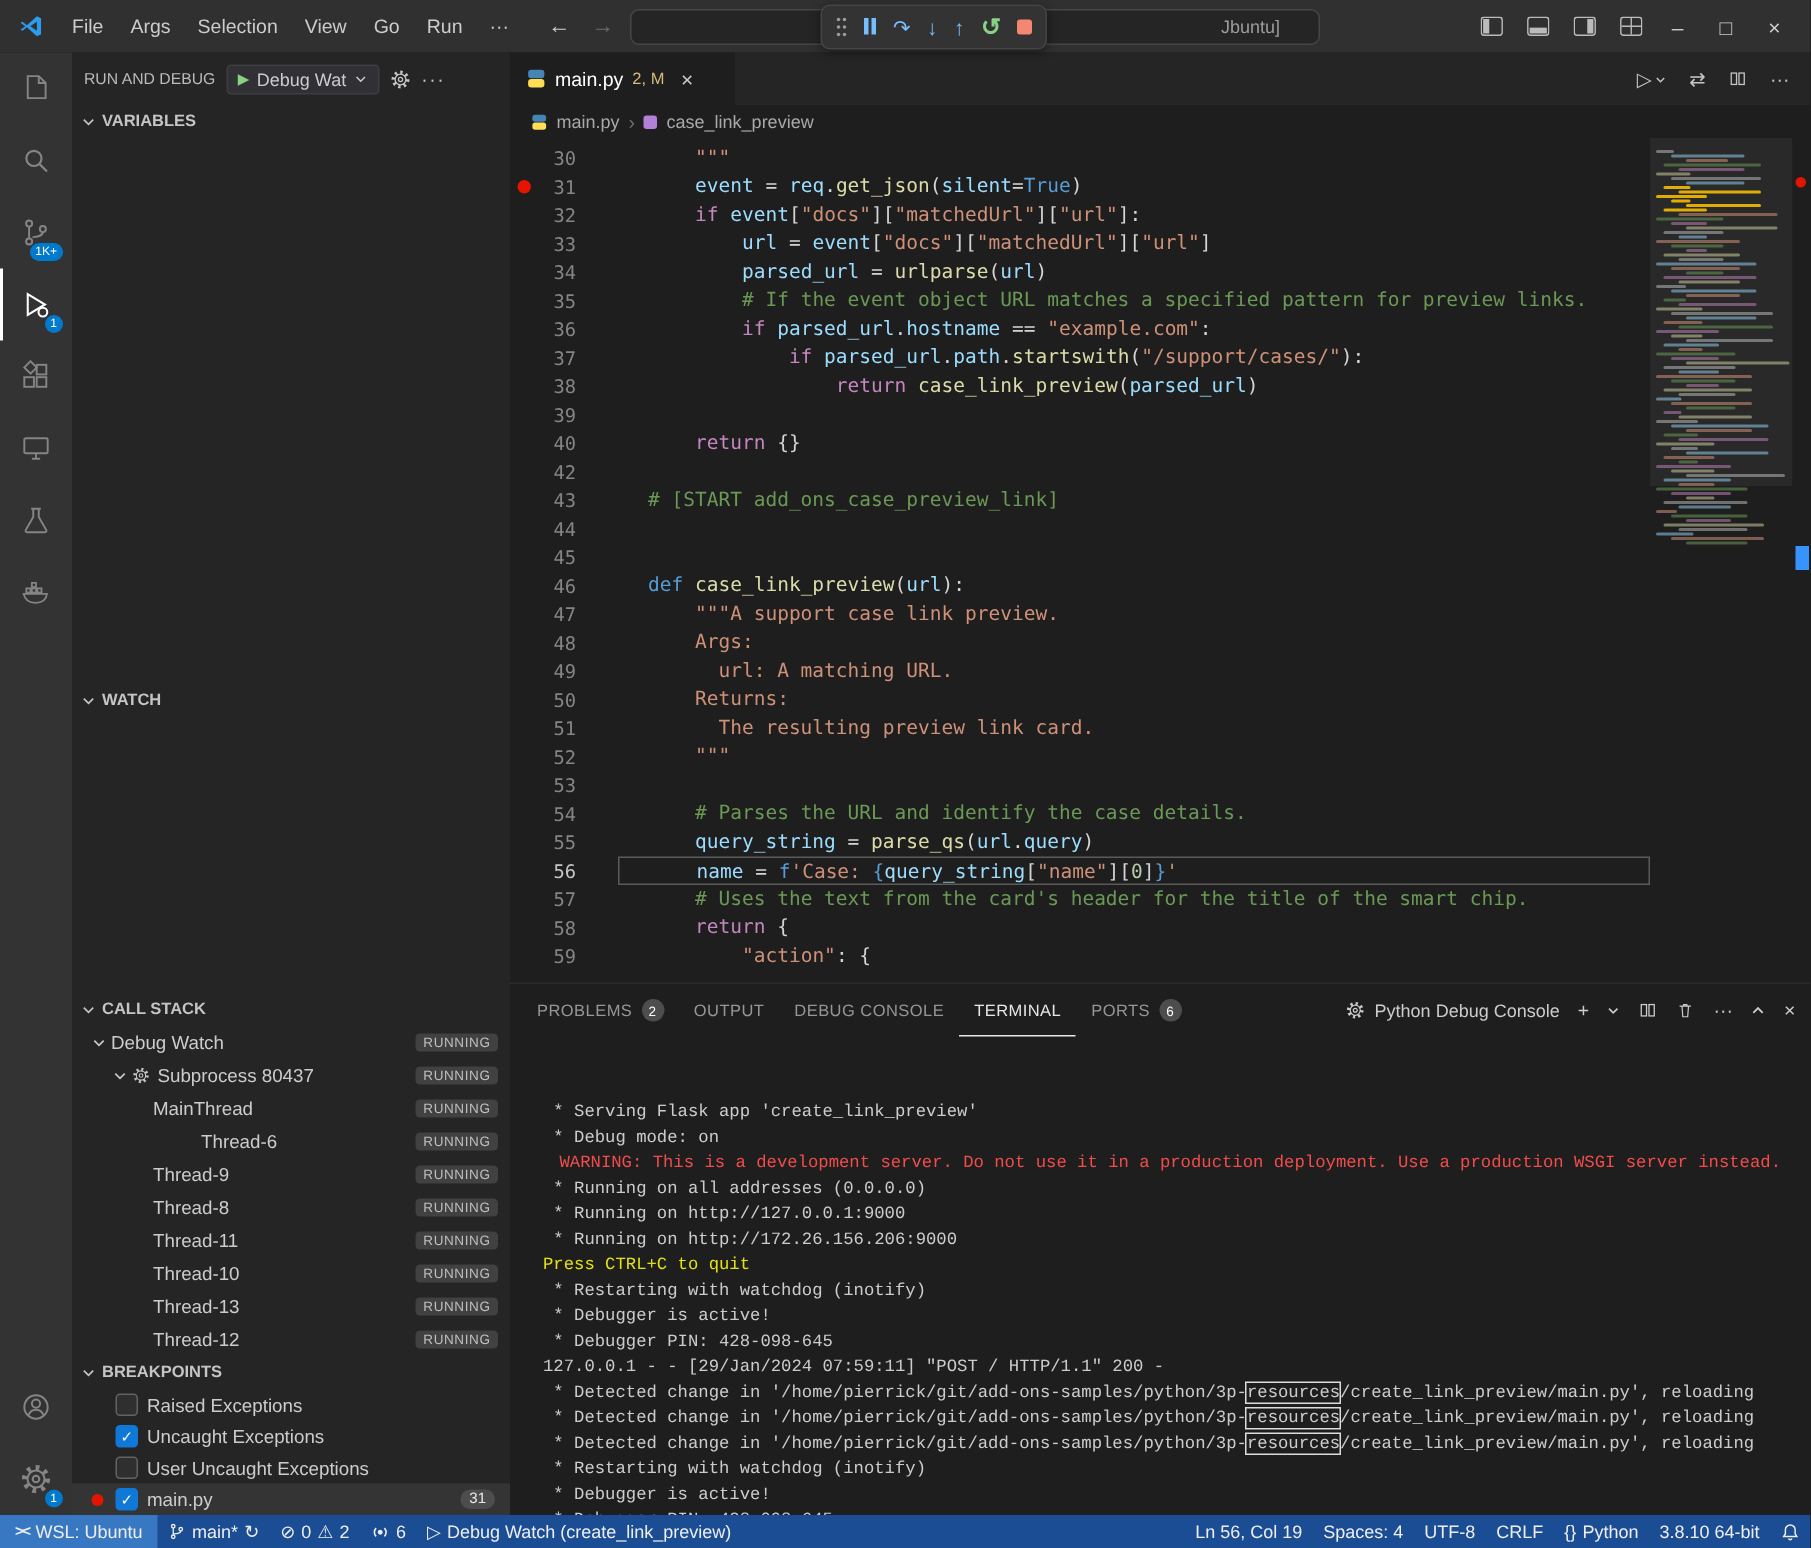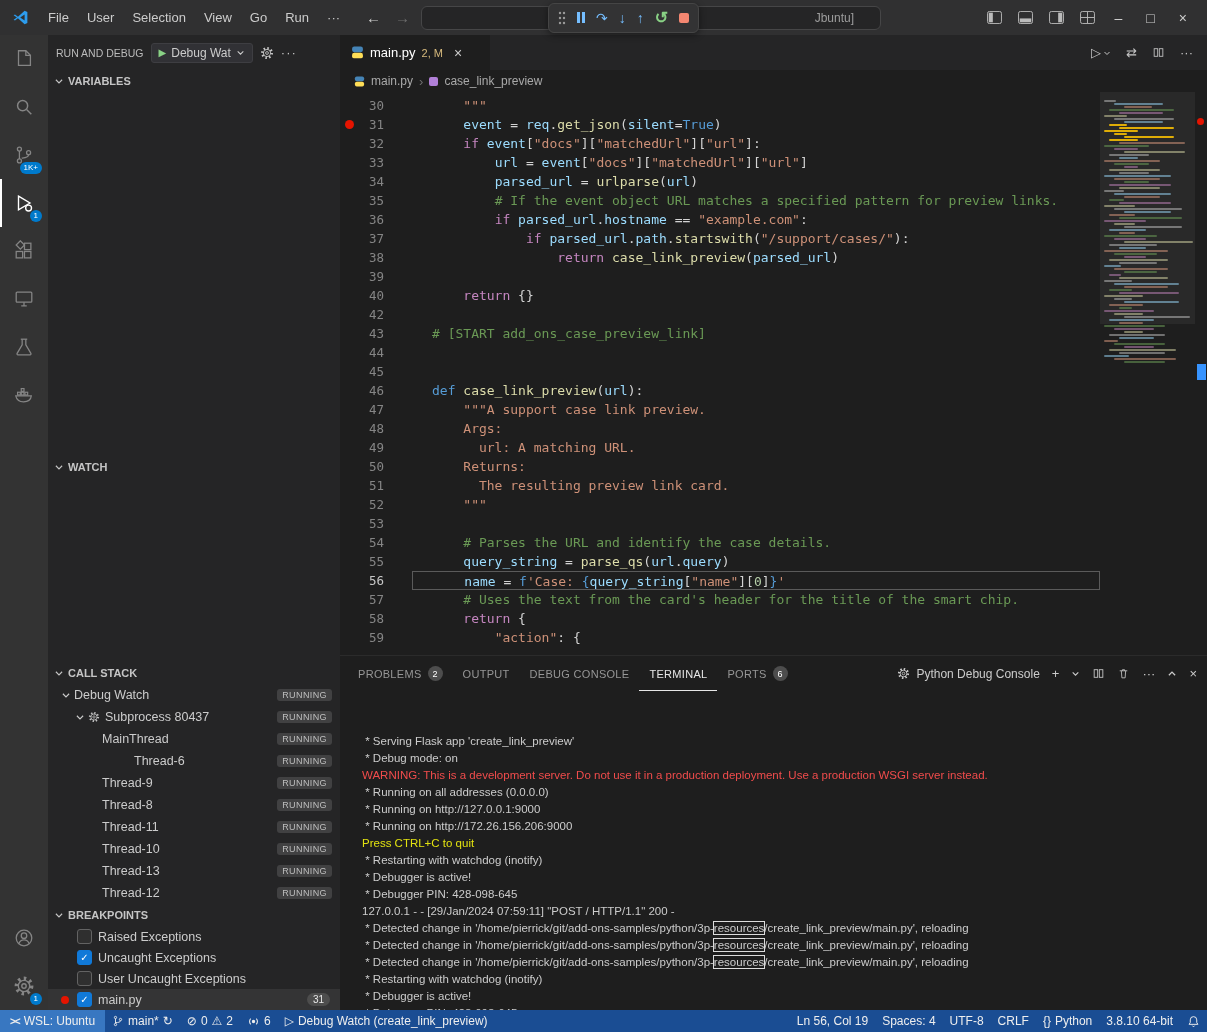--- a/index.html
+++ b/index.html
@@ -101,22 +101,22 @@
   
   .panel { height:355px; border-top:1px solid #2b2b2b; background:#1e1e1e; display:flex; flex-direction:column; flex:none; }
   .panel-header { height:35px; display:flex; align-items:center; padding:0 10px 0 8px; flex:none; }
   .panel-tabs { display:flex; height:100%; }
   .panel-tab { display:flex; align-items:center; gap:6px; padding:0 10px; font-size:11px; color:#969696; letter-spacing:.3px; }
   .panel-tab.active { color:#e7e7e7; box-shadow:inset 0 -1px 0 #e7e7e7; }
   .panel-badge { background:#4d4d4d; color:#ffffff; font-size:9px; min-width:15px; height:15px; border-radius:8px; display:flex; align-items:center; justify-content:center; padding:0 3px; }
   .panel-actions { margin-left:auto; display:flex; align-items:center; gap:12px; color:#cccccc; }
   .console-label { display:flex; align-items:center; gap:6px; font-size:12px; color:#cccccc; }
   .pa-ic { font-size:13px; color:#cccccc; display:flex; align-items:center; }
-  .terminal { flex:1; padding:8px 0 0 22px; font-family:Liberation Sans, sans-serif; font-size:11.5px; line-height:17px; color:#cccccc; white-space:pre; overflow:hidden; }
-  .t-warn { color:#f14c4c; }
+  .terminal { flex:1; padding:8px 0 0 22px; font-family:Liberation Mono, monospace; font-size:11.5px; line-height:17px; color:#cccccc; white-space:pre; overflow:hidden; }
+  .t-warn { color:#f14c4c;margin-left:11px; }
   .t-info { color:#e2e210; }
   .t-mark { outline:1px solid #dcdcdc; }
 
   
   .statusbar { height:22px; background:#1a4d93; display:flex; align-items:center; font-size:12px; color:#eeeeee; flex:none; }
   .sb-item { display:flex; align-items:center; gap:4px; padding:0 7px; height:100%; white-space:nowrap; }
   .sb-item.remote { background:#3877c1; padding:0 10px; }
   .sb-right { margin-left:auto; display:flex; height:100%; }
   .remote-glyph { font-weight:bold; font-size:10px; letter-spacing:-1px; }
 </style>
@@ -127,21 +127,21 @@
 
   <div class="titlebar">
     <div class="tb-left">
       <span class="vscode-logo">
         <svg width="17" height="17" viewBox="0 0 24 24">
             <path d="M17.8 2.5 8.4 11 4.2 7.8l-1.9 1 4.6 3.2-4.6 3.2 1.9 1 4.2-3.2 9.4 8.5 3.9-1.9V4.4l-3.9-1.9zm0 5.2v8.6L11.6 12l6.2-4.3z" fill="#2d9ced"></path>
           </svg>
       </span>
       <div class="menubar">
           <div class="menu-item">File</div>
-          <div class="menu-item">User</div>
+          <div class="menu-item">Args</div>
           <div class="menu-item">Selection</div>
           <div class="menu-item">View</div>
           <div class="menu-item">Go</div>
           <div class="menu-item">Run</div>
           <div class="menu-item">···</div>
         </div>
     </div>
     <div class="tb-center">
       <span class="nav-arrow">←</span>
       <span class="nav-arrow dim">→</span>

